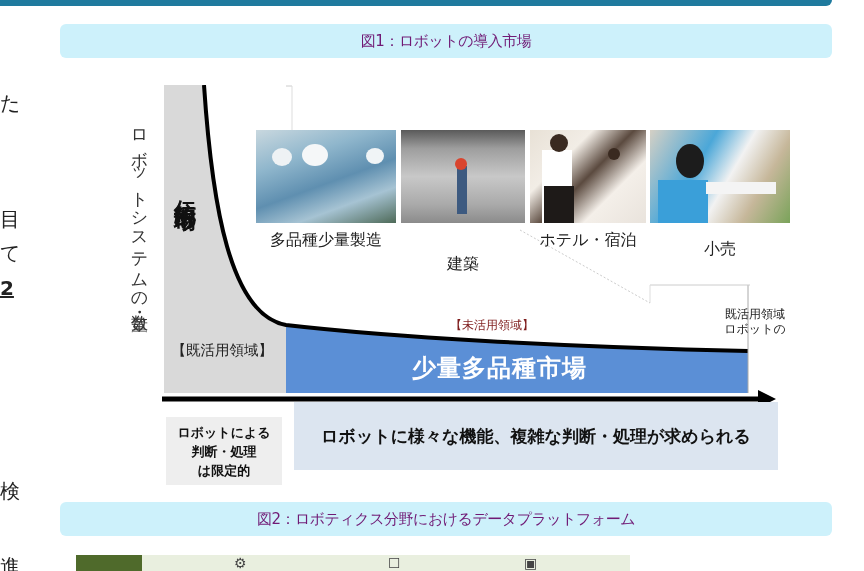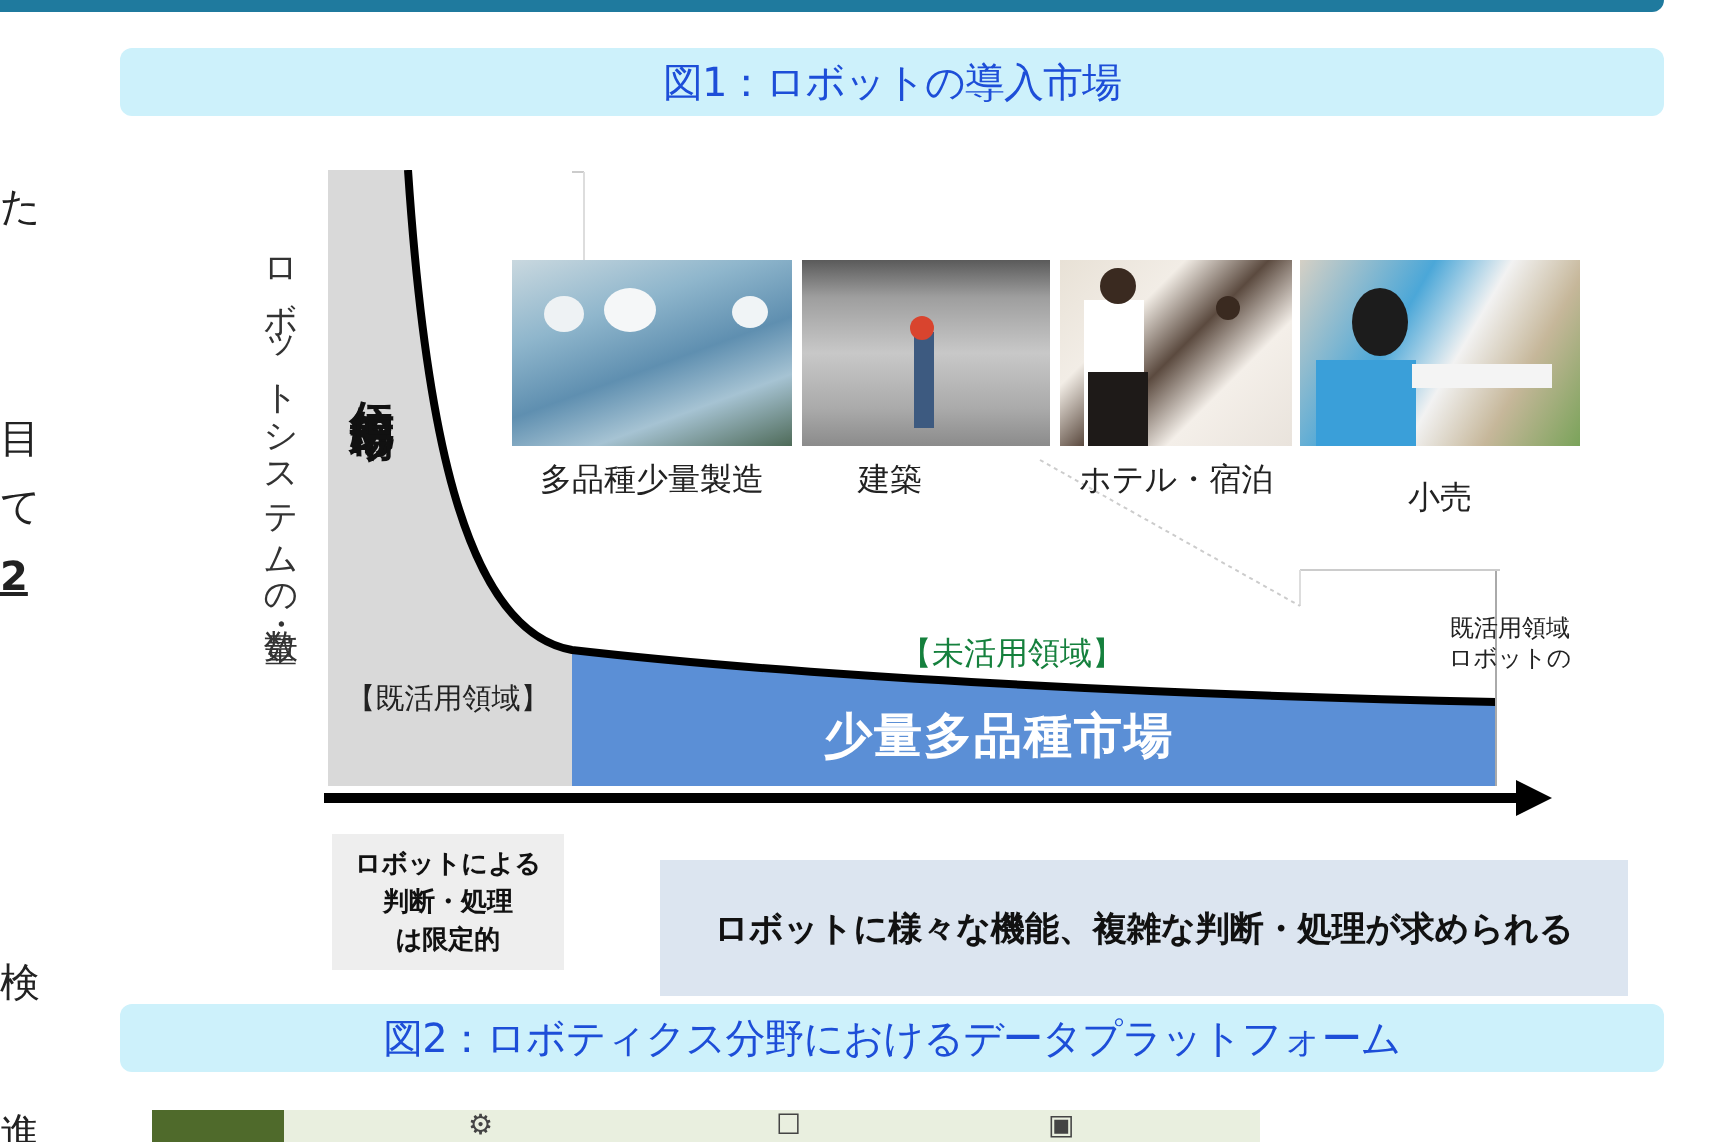--- a/index.html
+++ b/index.html
@@ -5,51 +5,51 @@
   * { box-sizing: border-box; margin: 0; padding: 0; }
   html, body { width: 864px; height: 571px; overflow: hidden; background: #ffffff; }
   body { position: relative; font-family: "DejaVu Sans", "Liberation Sans", sans-serif; color: #222; }
 
   .top-bar { position: absolute; left: 0; top: 0; width: 832px; height: 6px; background: #1f7a9e; border-radius: 0 0 6px 0; }
 
   .left-text { position: absolute; left: 0; top: 0; width: 24px; height: 571px; }
   .left-text span { position: absolute; left: 0; font-size: 20px; color: #222; }
 
   .fig-title { position: absolute; left: 60px; width: 772px; height: 34px; background: #cdf1fb; border-radius: 6px;
-               display: flex; align-items: center; justify-content: center; font-size: 20px; color: #1d4ed8; letter-spacing: -0.5px; }
+               display: flex; align-items: center; justify-content: center; font-size: 15px; color: #701a75; letter-spacing: -0.5px; }
   #fig1-title { top: 24px; }
   #fig2-title { top: 502px; }
 
   .y-axis-label { position: absolute; left: 128px; top: 118px; width: 24px; writing-mode: vertical-rl; font-size: 17px; color: #333; letter-spacing: 1px; }
 
   .chart { position: absolute; left: 160px; top: 85px; width: 620px; height: 330px; }
   .chart svg { position: absolute; left: 0; top: 0; }
 
   .trad-label { position: absolute; left: 172px; top: 183px; width: 28px; writing-mode: vertical-rl; font-size: 22px; font-weight: bold; color: #111; letter-spacing: 2px; }
-  .existing-label { position: absolute; left: 162px; top: 340px; width: 124px; text-align: center; font-size: 14.5px; line-height: 20px; color: #222; }
-  .unused-label { position: absolute; left: 450px; top: 317px; font-size: 16px; color: #15803d; }
+  .existing-label { position: absolute; left: 149px; top: 340px; width: 124px; text-align: right; font-size: 14.5px; line-height: 20px; color: #222; }
+  .unused-label { position: absolute; left: 450px; top: 317px; font-size: 12px; color: #7f1d1d; }
   .small-market-label { position: absolute; left: 400px; top: 352px; font-size: 24px; font-weight: bold; color: #ffffff; letter-spacing: 1px; margin-left: 12px; }
   .demand-label { position: absolute; left: 720px; top: 307px; width: 70px; text-align: center; font-size: 12px; line-height: 15px; color: #222; }
 
   .photo { position: absolute; top: 130px; height: 93px; overflow: hidden; }
   .photo-caption { position: absolute; top: 230px; font-size: 16px; color: #222; text-align: center; }
 
   #photo-mfg { left: 256px; width: 140px; background: linear-gradient(160deg, #c9d8df 0%, #8fb6cc 30%, #5f8fb0 55%, #a6c3d3 75%, #4e6a58 100%); }
   #photo-build { left: 401px; width: 124px; background: linear-gradient(180deg, #5a5a5a 0%, #9e9e9e 20%, #c8c8c8 50%, #aaaaaa 80%, #8b8b8b 100%); }
   #photo-hotel { left: 530px; width: 116px; background: linear-gradient(135deg, #e8e1d6 0%, #f2ede6 30%, #5b4a3f 50%, #f4efe9 70%, #e9e3dc 100%); }
   #photo-retail { left: 650px; width: 140px; background: linear-gradient(120deg, #d5d0c5 0%, #4ba7d8 35%, #f2f2f2 55%, #c6b79a 75%, #7aa35a 100%); }
 
   .photo .shape { position: absolute; border-radius: 50%; }
 
   .bottom-left-box { position: absolute; left: 166px; top: 417px; width: 116px; height: 68px; background: #eeeeee;
                      display: flex; align-items: center; justify-content: center; text-align: center;
                      font-size: 13px; font-weight: bold; line-height: 19px; color: #111; }
-  .bottom-right-box { position: absolute; left: 294px; top: 430px; width: 484px; height: 68px; background: #dce5f0;
+  .bottom-right-box { position: absolute; left: 294px; top: 402px; width: 484px; height: 68px; background: #dce5f0;
                       display: flex; align-items: center; justify-content: center;
-                      font-size: 17px; font-weight: bold; color: #111; margin-left: 36px; }
+                      font-size: 17px; font-weight: bold; color: #111; }
 
   .fig2-preview { position: absolute; left: 76px; top: 555px; width: 554px; height: 16px; background: #e9efdf; }
   .fig2-preview .dark-cell { position: absolute; left: 0; top: 0; width: 66px; height: 16px; background: #4f6a2b; }
   .fig2-preview .icon { position: absolute; top: 1px; font-size: 14px; line-height: 14px; color: #444; }
 </style>
 </head>
 <body>
 
 <div class="top-bar"></div>
 
@@ -120,21 +120,21 @@
   <div style="position:absolute;left:14px;top:56px;width:30px;height:37px;background:#1e1a18;"></div>
   <div class="shape" style="left:78px;top:18px;width:12px;height:12px;background:#3a2a20;"></div>
 </div>
 <div class="photo" id="photo-retail">
   <div class="shape" style="left:26px;top:14px;width:28px;height:34px;background:#1c1c1c;"></div>
   <div style="position:absolute;left:8px;top:50px;width:50px;height:43px;background:#3a9fd9;"></div>
   <div style="position:absolute;left:56px;top:52px;width:70px;height:12px;background:#f4f4f4;"></div>
 </div>
 
 <div class="photo-caption" style="left:256px;width:140px;">多品種少量製造</div>
-<div class="photo-caption" style="left:383px;width:124px;">建築</div>
+<div class="photo-caption" style="left:401px;width:124px;margin-top:24px;">建築</div>
 <div class="photo-caption" style="left:530px;width:116px;">ホテル・宿泊</div>
 <div class="photo-caption" style="left:650px;width:140px;top:239px;">小売</div>
 
 <div class="bottom-left-box">
   <div>
     <div>ロボットによる</div>
     <div>判断・処理</div>
     <div>は限定的</div>
   </div>
 </div>

